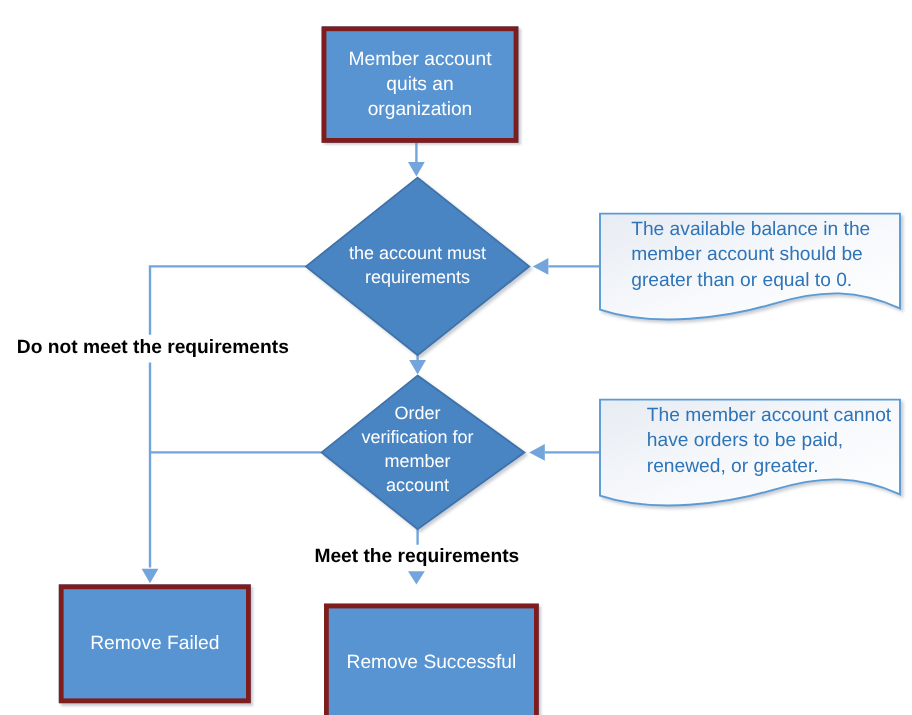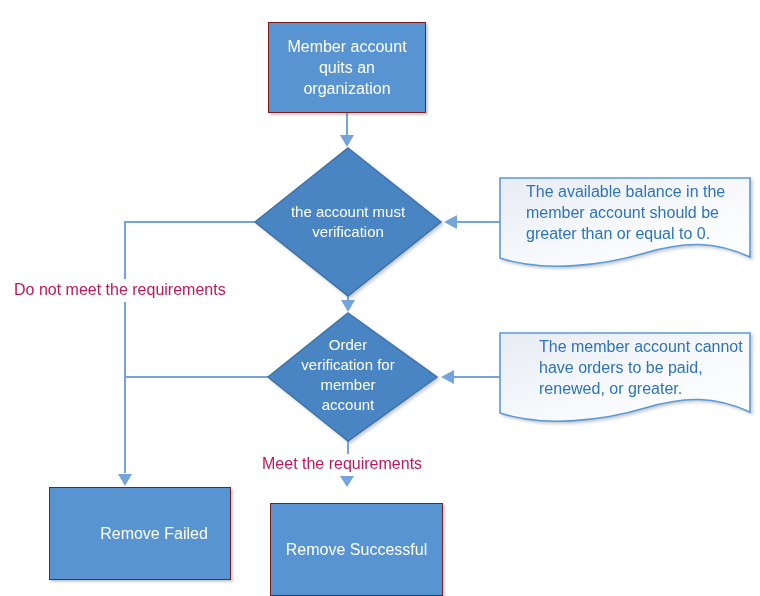--- a/index.html
+++ b/index.html
@@ -7,30 +7,30 @@
     position:relative; width:760px; height:596px; background:#ffffff;
     font-family:"Liberation Sans", sans-serif; overflow:hidden;
   }
   svg.layer { position:absolute; left:0; top:0; z-index:1; }
 
   .node-text { position:absolute; z-index:2; color:#ffffff; text-align:center;
     display:flex; flex-direction:column; justify-content:center; align-items:center; }
   .node-text .ln { line-height:21px; font-size:16px; white-space:nowrap; }
   .diamond-label .ln { font-size:15px; line-height:20px;text-align:center; }
 
-  .proc-box { position:absolute; z-index:2; background:#5794d1; border:1px solid #7f1d1d;
+  .proc-box { position:absolute; z-index:2; background:#5794d1; border:4px solid #7f1d1d;
     box-shadow:2px 2px 2px rgba(130,140,155,0.45);
     display:flex; align-items:center; justify-content:center;
     color:#ffffff; font-size:16px; }
 
   .note-text { position:absolute; z-index:2; color:#2e74b8; }
   .note-text .ln { font-size:16px; line-height:21px; white-space:nowrap; }
 
-  .edge-label { position:absolute; z-index:2; color:#be185d; font-size:16px;
-    line-height:21px; white-space:nowrap; }
+  .edge-label { position:absolute; z-index:2; color:#000000; font-size:16px;
+    line-height:21px; white-space:nowrap;font-weight:bold; }
   .edge-label.center { }
 
   .shape-shadow { filter:drop-shadow(2px 2px 1.5px rgba(130,140,155,0.45)); }
 </style>
 </head>
 <body>
 
 <div class="canvas">
 
   <svg class="layer" width="760" height="596" viewBox="0 0 760 596">
@@ -71,21 +71,21 @@
   <div class="proc-box" style="left:268px; top:22px; width:156px; height:89px;">
     <div class="node-text" style="position:static;">
       <div class="ln">Member account</div>
       <div class="ln">quits an</div>
       <div class="ln">organization</div>
     </div>
   </div>
 
   <div class="node-text diamond-label" style="left:263px; top:189px; width:170px; height:66px;">
     <div class="ln">the account must</div>
-    <div class="ln">verification</div>
+    <div class="ln">requirements</div>
   </div>
 
   <div class="node-text diamond-label" style="left:288px; top:334px; width:120px; height:82px;">
     <div class="ln">Order</div>
     <div class="ln">verification for</div>
     <div class="ln">member</div>
     <div class="ln">account</div>
   </div>
 
   <div class="note-text" style="left:526px; top:181px; width:240px;">
@@ -97,17 +97,17 @@
   <div class="note-text" style="left:507px; top:336px; width:240px;margin-left:32px;">
     <div class="ln">The member account cannot</div>
     <div class="ln">have orders to be paid,</div>
     <div class="ln">renewed, or greater.</div>
   </div>
 
   <div class="edge-label" style="left:14px; top:279px;">Do not meet the requirements</div>
 
   <div class="edge-label center" style="left:262px; top:453px; width:170px;">Meet the requirements</div>
 
-  <div class="proc-box" style="left:49px; top:487px; width:152px; height:91px;padding-left:28px;">Remove Failed</div>
+  <div class="proc-box" style="left:49px; top:487px; width:152px; height:91px;">Remove Failed</div>
 
   <div class="proc-box" style="left:270px; top:487px; width:171px; height:91px;margin-top:16px;">Remove Successful</div>
 
 </div>
 
 </body></html>

